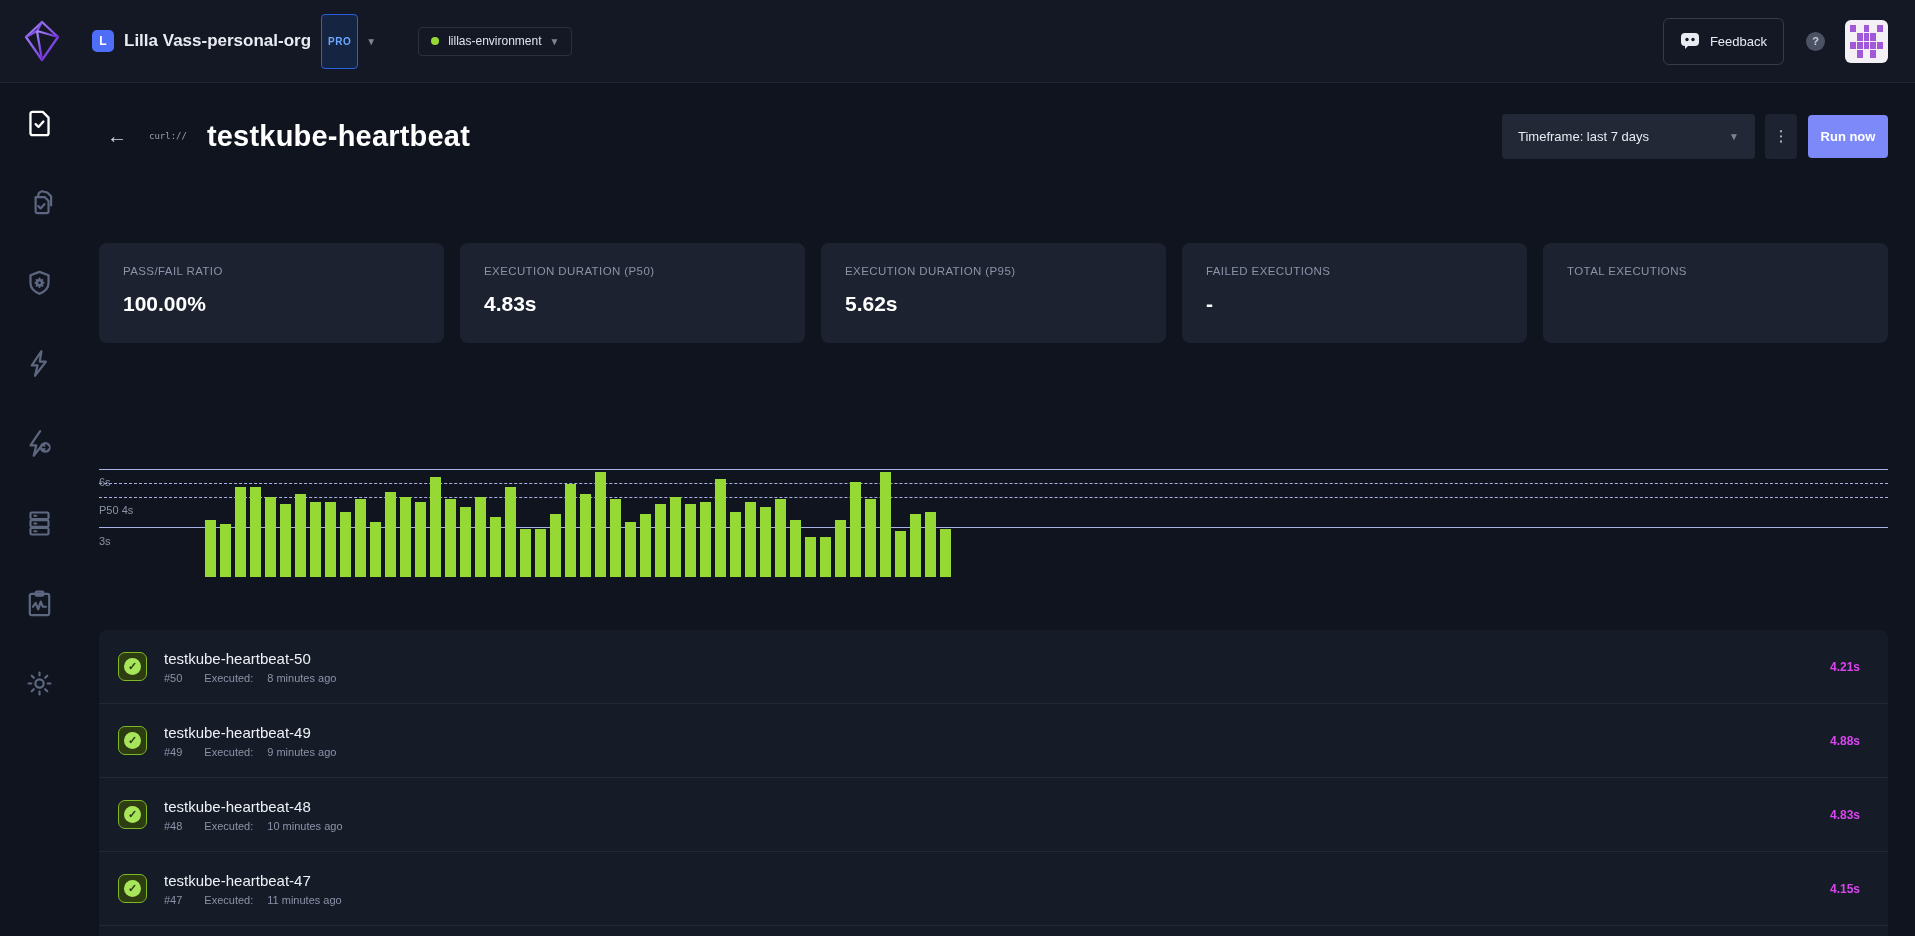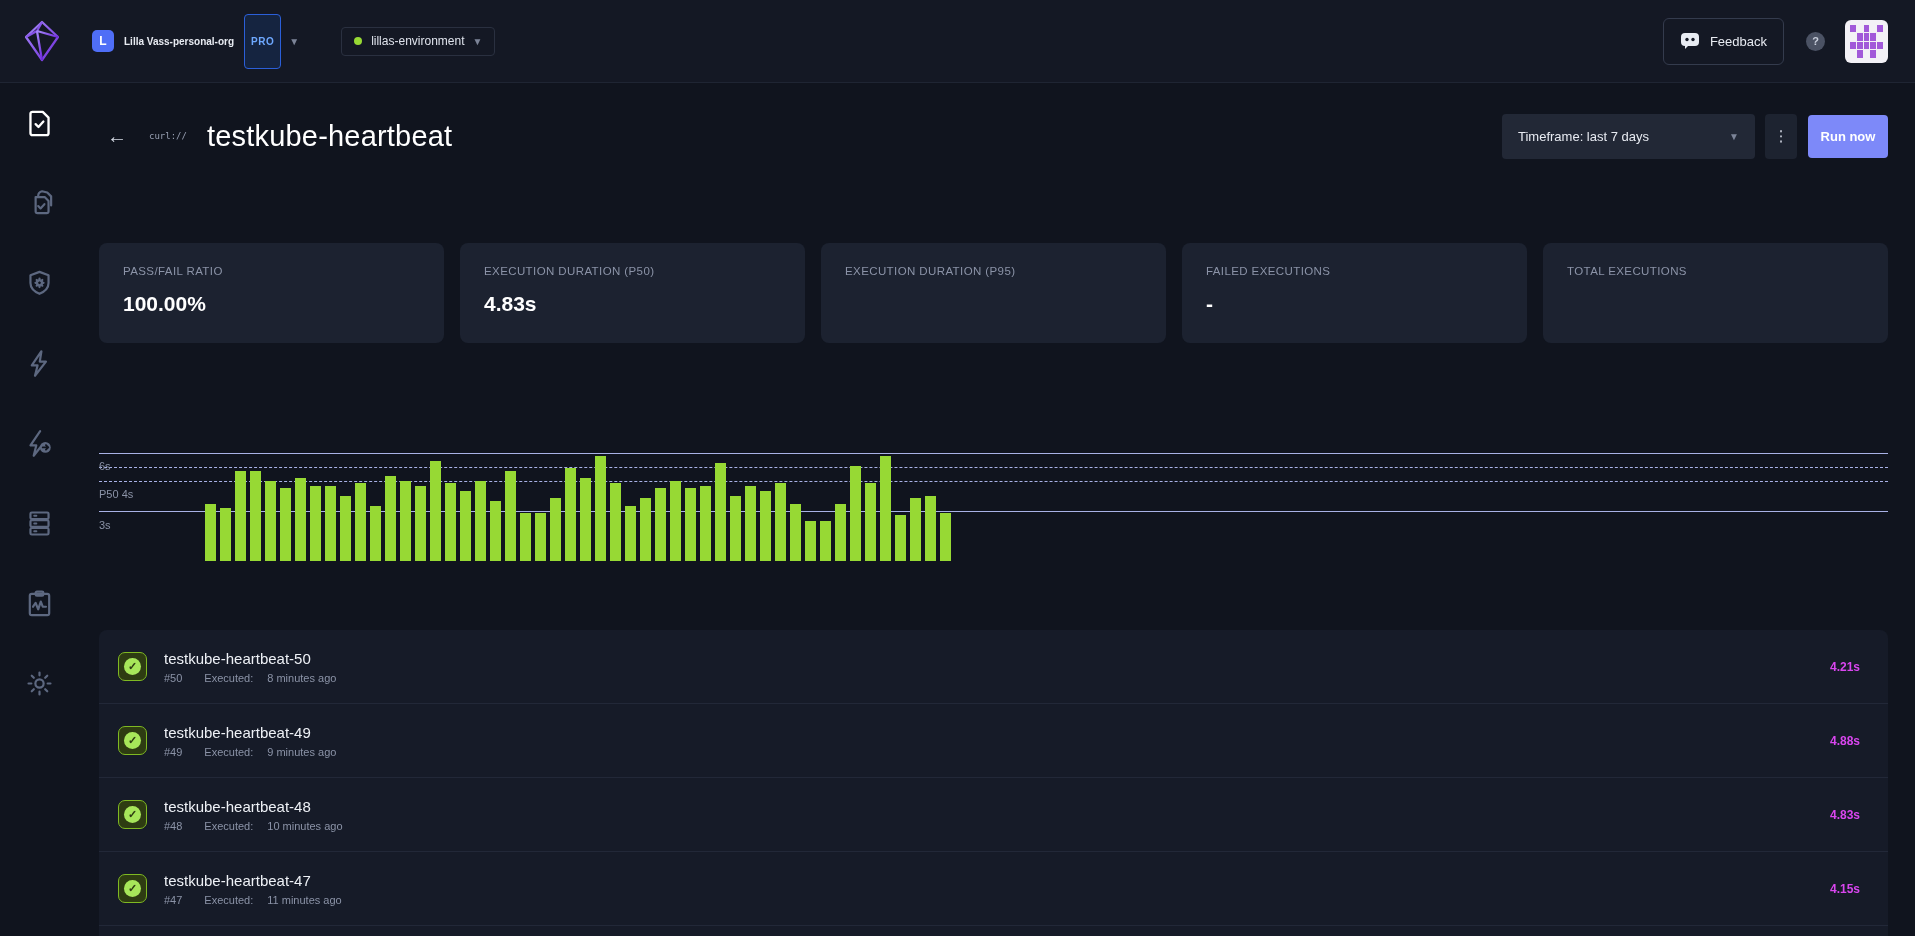--- a/index.html
+++ b/index.html
@@ -6,21 +6,21 @@
   html,body { width:1915px; height:936px; overflow:hidden; background:#10141e;
     font-family:"Liberation Sans", sans-serif; color:#eef1f6; }
 
   
   .topbar { position:absolute; top:0; left:0; width:1915px; height:83px;
     background:#141824; border-bottom:1px solid #1f2533; display:flex; align-items:center; }
   .logo { width:36px; height:44px; margin-left:24px; }
   .org-group { display:flex; align-items:center; margin-left:32px; cursor:pointer; }
   .org-avatar { width:22px; height:22px; border-radius:5px; background:#4f6ef7; color:#fff;
     font-size:12px; font-weight:bold; display:flex; align-items:center; justify-content:center; }
-  .org-name { font-size:10px; color:#e8ebf2; margin-left:10px; font-weight:bold; }
+  .org-name { font-size:17px; color:#e8ebf2; margin-left:10px; font-weight:bold; }
   .pro-badge { margin-left:10px; font-size:10px; font-weight:bold; color:#6ea8fe;
     border:1px solid #2b5fd9; background:#152440; border-radius:4px; padding:21px 6px; letter-spacing:.5px; }
   .chev { color:#7c8498; font-size:10px; margin-left:8px; }
   .env-select { display:flex; align-items:center; margin-left:42px; height:29px;
     border:1px solid #2a3040; border-radius:4px; padding:0 12px; cursor:pointer; }
   .env-dot { width:8px; height:8px; border-radius:50%; background:#97d934; }
   .env-name { font-size:12px; color:#dfe3ec; margin-left:9px; }
   .topbar-right { margin-left:auto; display:flex; align-items:center; margin-right:27px; }
   .feedback-btn { display:flex; align-items:center; height:47px; border:1px solid #343b4d;
     border-radius:6px; padding:0 16px; cursor:pointer; background:transparent; }
@@ -40,21 +40,21 @@
   .side-icon.active { color:#ffffff; }
   .side-icon svg { width:31px; height:31px; }
 
   
   .content { position:absolute; top:83px; left:78px; width:1837px; height:853px; }
 
   .header-row { position:absolute; top:30px; left:21px; right:27px; height:46px;
     display:flex; align-items:center; }
   .back-arrow { font-size:20px; color:#d5dae4; cursor:pointer; margin-left:8px; }
   .proto { font-family:"DejaVu Sans Mono", monospace; font-size:9px; color:#98a0b3; margin-left:22px; }
-  .page-title { font-size:29px; font-weight:normal; color:#ffffff; margin-left:20px; letter-spacing:.2px;text-align:center; }
+  .page-title { font-size:29px; font-weight:bold; color:#ffffff; margin-left:20px; letter-spacing:.2px;text-align:center; }
   .header-actions { margin-left:auto; display:flex; align-items:center; }
   .timeframe { width:253px; height:45px; background:#222836; border-radius:4px; display:flex;
     align-items:center; padding:0 16px; font-size:13px; color:#e8ebf2; cursor:pointer; }
   .timeframe .chev { margin-left:auto; }
   .kebab { width:32px; height:45px; margin-left:10px; border-radius:4px; background:#1d2330;
     color:#cfd4e0; font-size:15px; display:flex; align-items:center; justify-content:center;
     cursor:pointer; letter-spacing:0; }
   .run-btn { width:80px; height:43px; margin-left:11px; background:#7d89f9; border:none;
     border-radius:4px; color:#fff; font-size:13px; font-weight:bold; cursor:pointer; }
 
@@ -62,21 +62,21 @@
   .metric-card { flex:1; height:100px; background:#1c2230; border-radius:8px; padding:22px 24px; }
   .metric-label { font-size:11.5px; color:#8b93a7; letter-spacing:.4px; }
   .metric-value { font-size:21px; font-weight:bold; color:#ffffff; margin-top:15px; }
 
   .tabs { position:absolute; top:308px; left:21px; display:flex; }
   .tab { font-size:13px; font-weight:bold; color:#8b93a7; margin-right:38px; padding-bottom:13px;
     cursor:pointer; border-bottom:2px solid transparent; }
   .tab.active { color:#ffffff; border-bottom-color:#ffffff; }
 
   
-  .chart { position:absolute; top:356px; left:21px; right:27px; height:135px; }
+  .chart { position:absolute; top:372px; left:21px; right:27px; height:135px; }
   .gridline { position:absolute; left:0; right:0; height:0; border-top:1px solid #a9b2e6; }
   .gridline.dashed { border-top-style:dashed; }
   .axis-label { position:absolute; left:0; font-size:11px; color:#8b93a7; z-index:2; }
   .bars { position:absolute; left:106px; top:0; height:122px; display:flex; align-items:flex-end;
     z-index:3; }
   .bar { width:11px; margin-right:4px; background:#97d934; }
 
   
   .exec-list { position:absolute; top:547px; left:21px; right:27px; height:330px;
     background:#161b28; border-radius:8px; overflow:hidden; }
@@ -239,20 +239,21 @@
     <div class="metric-card">
       <div class="metric-label">PASS/FAIL RATIO</div>
       <div class="metric-value">100.00%</div>
     </div>
     <div class="metric-card">
       <div class="metric-label">EXECUTION DURATION (P50)</div>
       <div class="metric-value">4.83s</div>
     </div>
     <div class="metric-card">
       <div class="metric-label">EXECUTION DURATION (P95)</div>
+      <div class="metric-value">5.62s</div>
     </div>
     <div class="metric-card">
       <div class="metric-label">FAILED EXECUTIONS</div>
       <div class="metric-value">-</div>
     </div>
     <div class="metric-card">
       <div class="metric-label">TOTAL EXECUTIONS</div>
     </div>
   </div>
 

